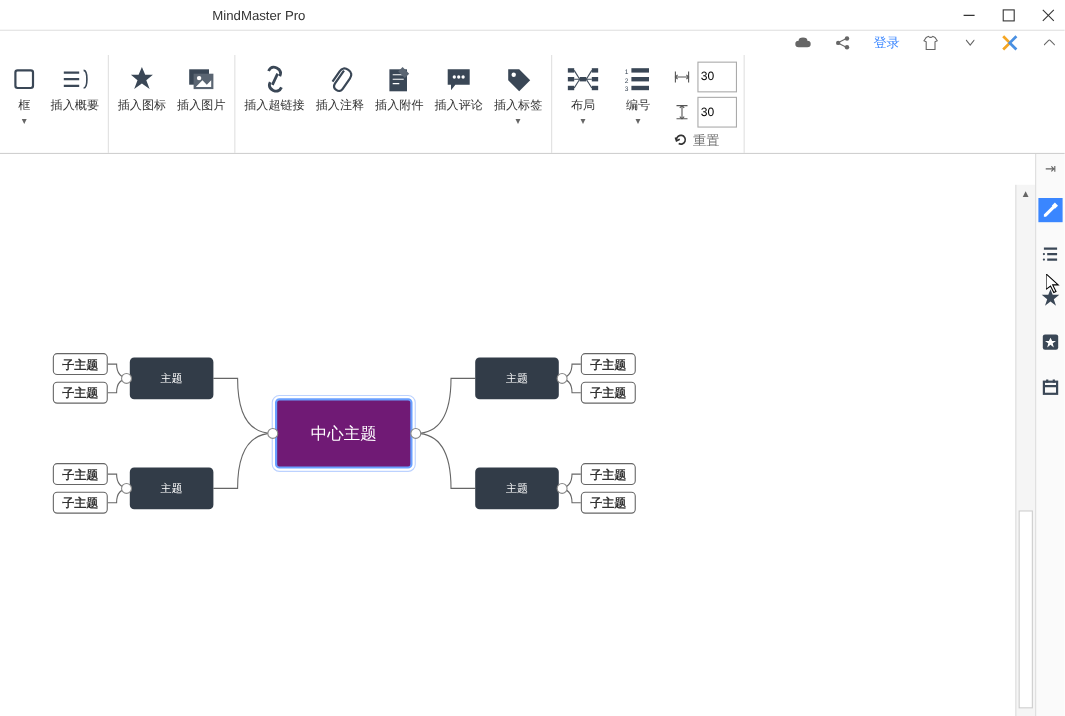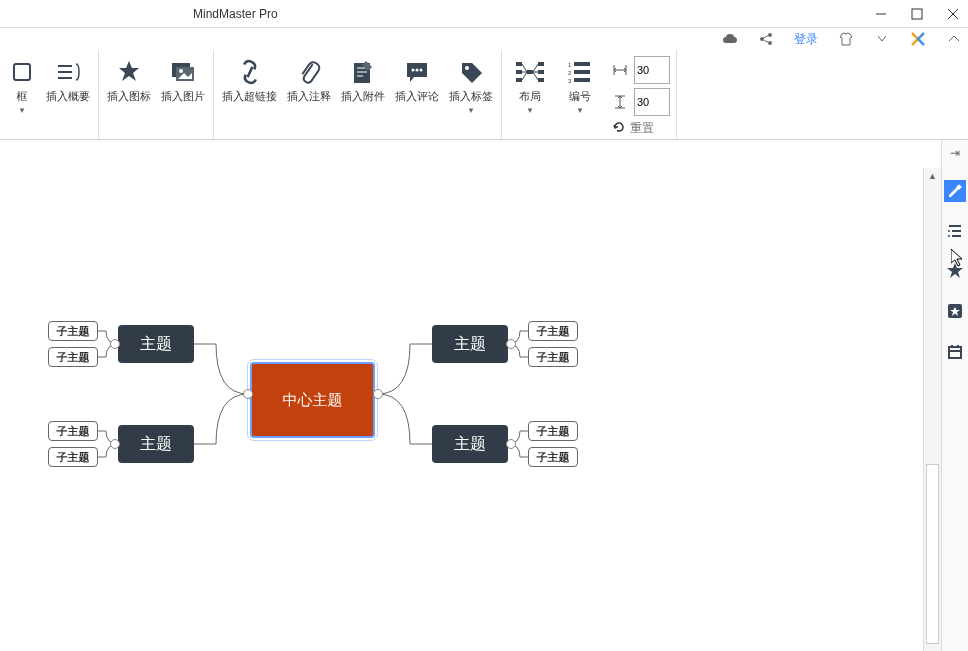--- a/index.html
+++ b/index.html
@@ -31,22 +31,22 @@
 .spacing-row { display: flex; align-items: center; gap: 6px; }
 .spacing-row .sic { width: 16px; height: 14px; display: flex; align-items: center; justify-content: center; color: #555; }
 .spacing-row input { width: 36px; height: 28px; font-size: 11px; padding: 0 2px; border: 1px solid #aaa; }
 .reset-row { display: flex; align-items: center; gap: 4px; color: #737373; font-size: 12px; }
 
 
 .workarea { position: absolute; top: 140px; left: 0; right: 45px; bottom: 0; overflow: hidden; background: #fff; }
 .canvas { position: relative; width: 100%; height: 100%; }
 svg.wires { position: absolute; top: 0; left: 0; width: 100%; height: 100%; pointer-events: none; }
 
-.node { position: absolute; display: flex; align-items: center; justify-content: center; border-radius: 4px; font-size: 16px; }
-.center-node { background: #c2410c; color: #fff; width: 125px; height: 76px; border: 2px solid #6aa0ff; outline: 1px solid #bcd2ff; outline-offset: 2px; font-size: 15px; }
+.node { position: absolute; display: flex; align-items: center; justify-content: center; border-radius: 4px; font-size: 10px; }
+.center-node { background: #701a75; color: #fff; width: 125px; height: 64px; border: 2px solid #6aa0ff; outline: 1px solid #bcd2ff; outline-offset: 2px; font-size: 15px; }
 .topic-node { background: #323c48; color: #fff; width: 76px; height: 38px; }
 .sub-node { background: #fff; color: #333; border: 1px solid #666; width: 50px; height: 20px; font-size: 11px; font-weight: bold; }
 
 .connector-dot { position: absolute; width: 10px; height: 10px; border-radius: 50%; background: #fff; border: 1px solid #888; }
 
 
 .vscroll { position: absolute; right: 27px; top: 168px; width: 18px; bottom: 0; background: #f5f5f5; border-left: 1px solid #ddd; }
 .vscroll .arrow { height: 16px; display: flex; align-items: center; justify-content: center; font-size: 9px; color: #666; }
 .vscroll .track { position: absolute; top: 16px; bottom: 16px; left: 2px; right: 2px; }
 .vscroll .thumb { position: absolute; left: 0; right: 0; background: #fff; border: 1px solid #ccc; }

